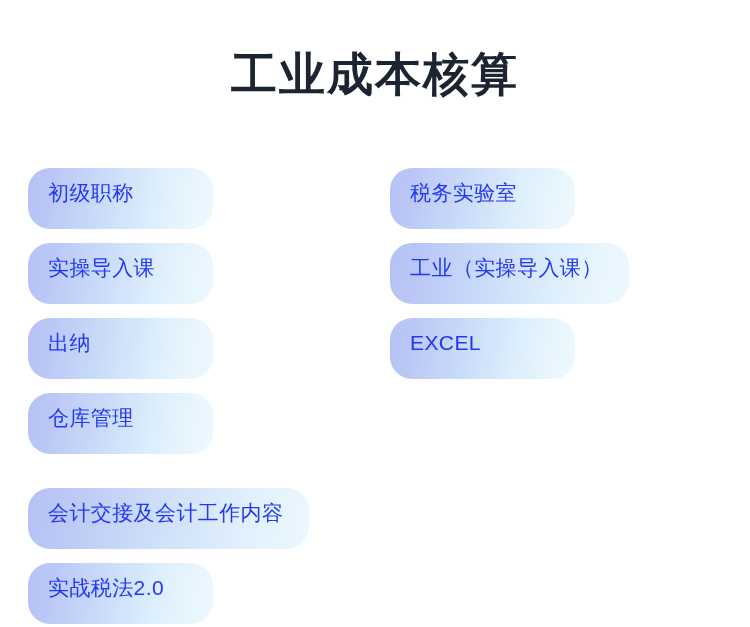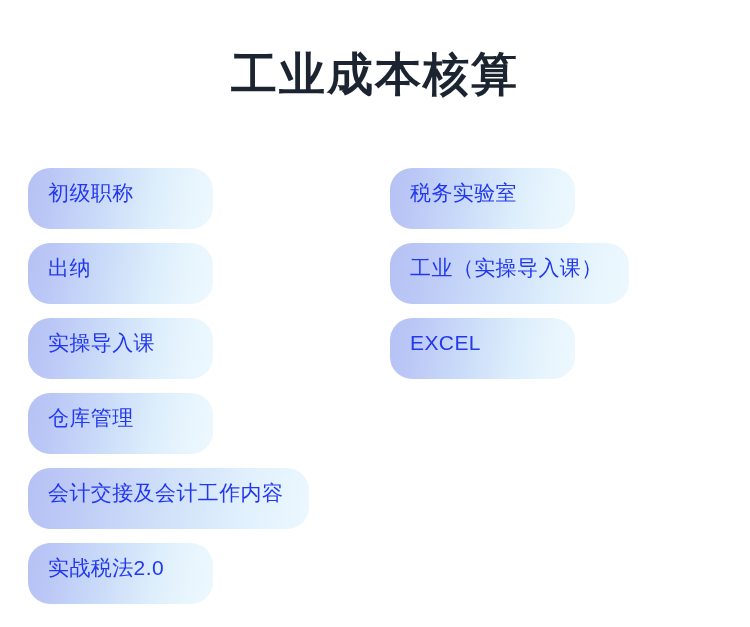--- a/index.html
+++ b/index.html
@@ -95,42 +95,43 @@
 
   
   .course-pill.wide {
     background-image: linear-gradient(
         100deg,
         #b5c1f4 0%,
         #becbf6 18%,
         #cfe0f9 48%,
         #e0f0fd 76%,
         #ecf8fe 100%);
+    margin-top: 20px;
   }
 </style>
 </head>
 <body>
 
 <div id="poster">
 
   <div id="title-block">
     <div id="poster-title">工业成本核算</div>
   </div>
 
   <div id="columns">
 
     <div class="course-column" id="column-left">
       <div class="course-pill">
         <span class="pill-label">初级职称</span>
       </div>
       <div class="course-pill">
-        <span class="pill-label">出纳</span>
+        <span class="pill-label">实操导入课</span>
       </div>
       <div class="course-pill">
-        <span class="pill-label">实操导入课</span>
+        <span class="pill-label">出纳</span>
       </div>
       <div class="course-pill">
         <span class="pill-label">仓库管理</span>
       </div>
       <div class="course-pill wide">
         <span class="pill-label">会计交接及会计工作内容</span>
       </div>
       <div class="course-pill">
         <span class="pill-label">实战税法2.0</span>
       </div>

